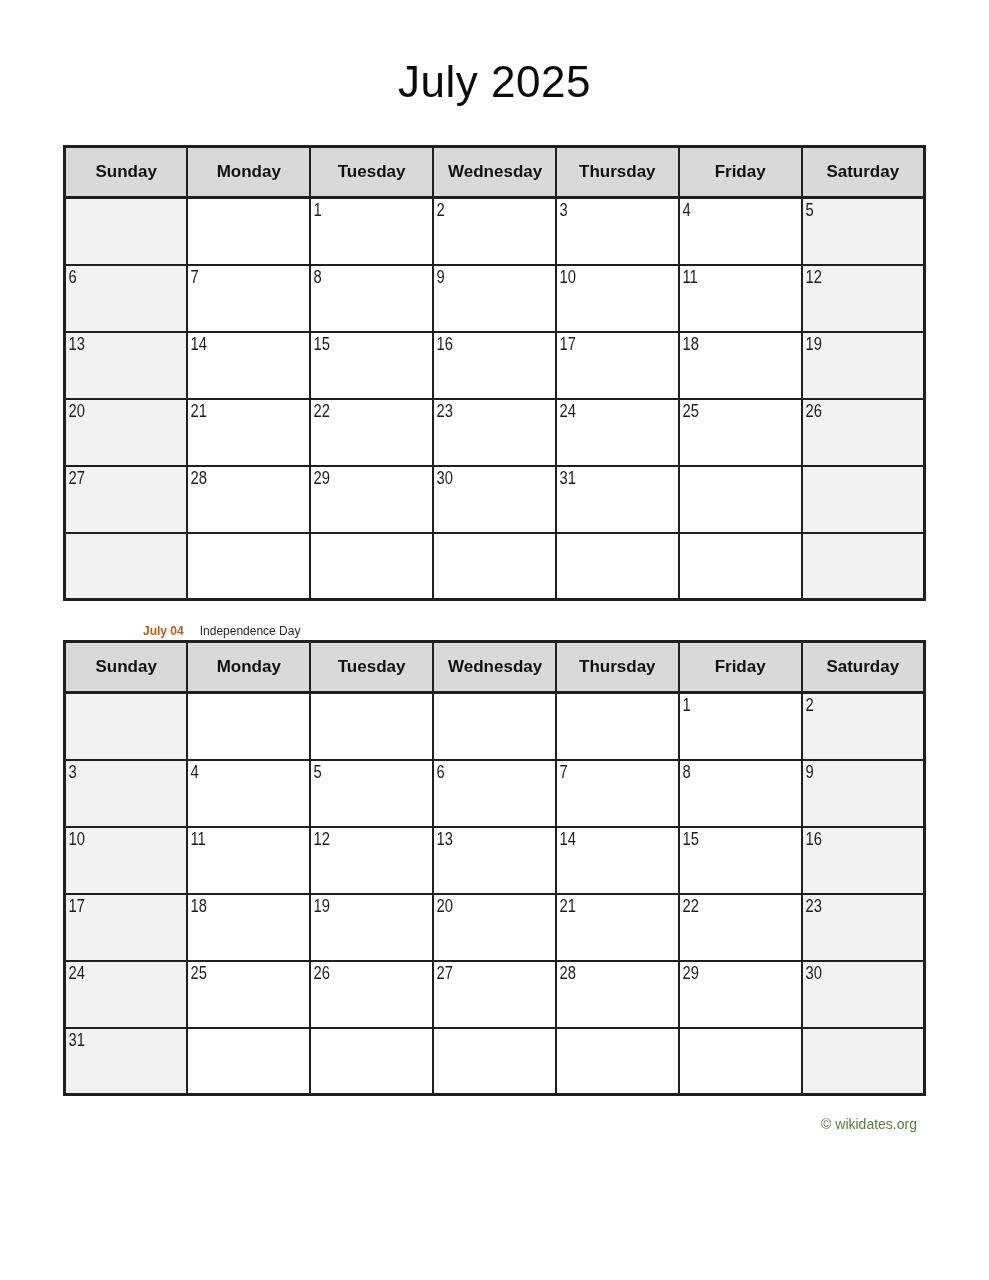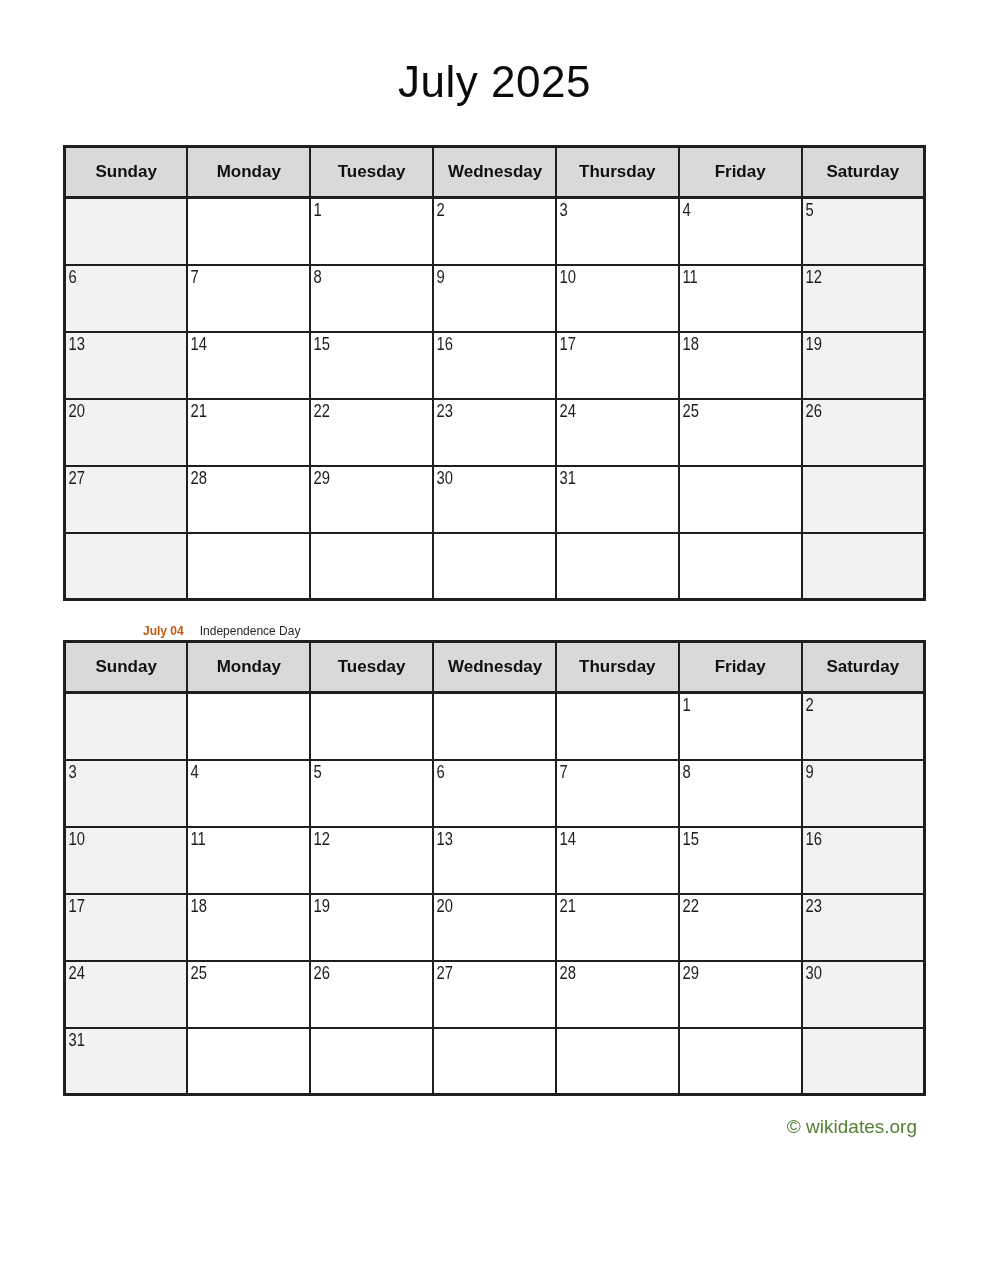--- a/index.html
+++ b/index.html
@@ -77,21 +77,21 @@
   .note-label{
     color:var(--note-label);
     font-weight:700;
     margin-right:16px;
   }
   .note-text{color:var(--note-text);}
   .footer-line{
     margin-top:20px;
     text-align:right;
     padding-right:9px;
-    font-size:19px;
+    font-size:14px;
     color:var(--footer);
   }
 </style>
 </head>
 <body>
 
 <div class="sheet">
 
   <section>
     <h1 class="month-title first">July 2025</h1>

